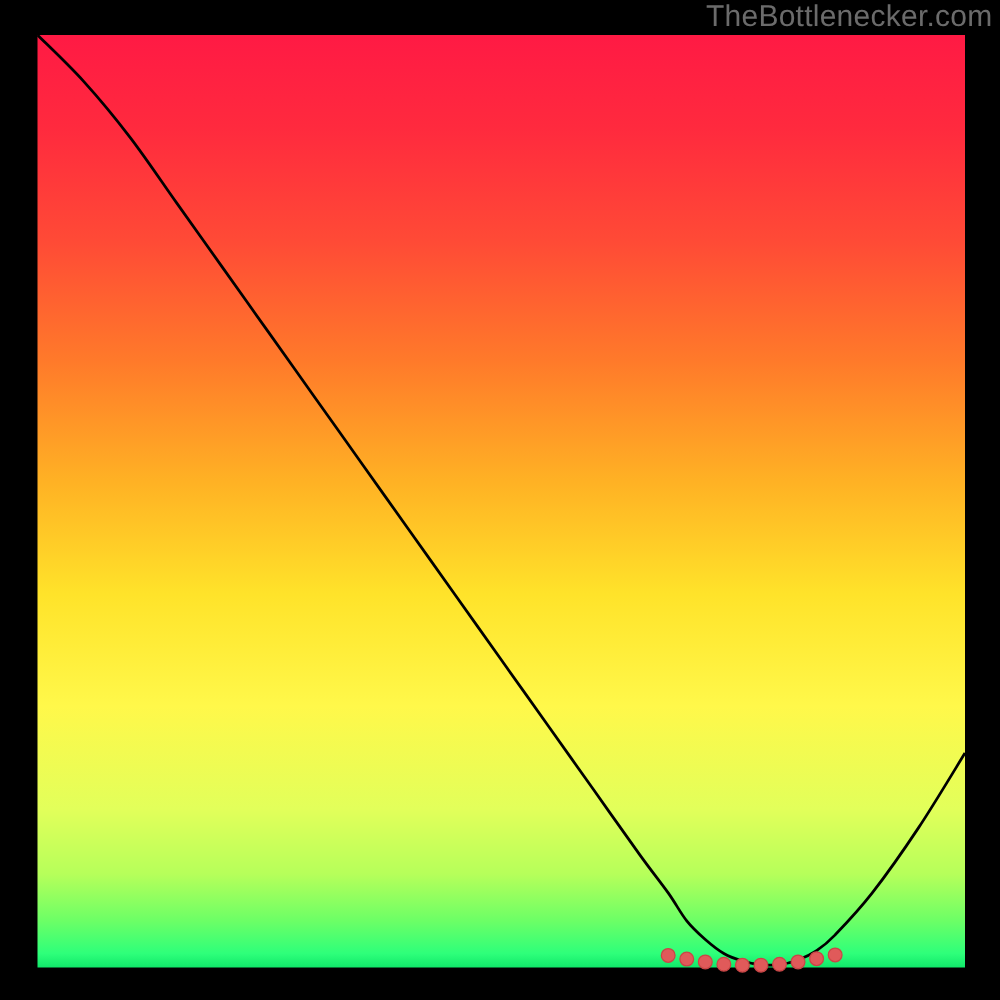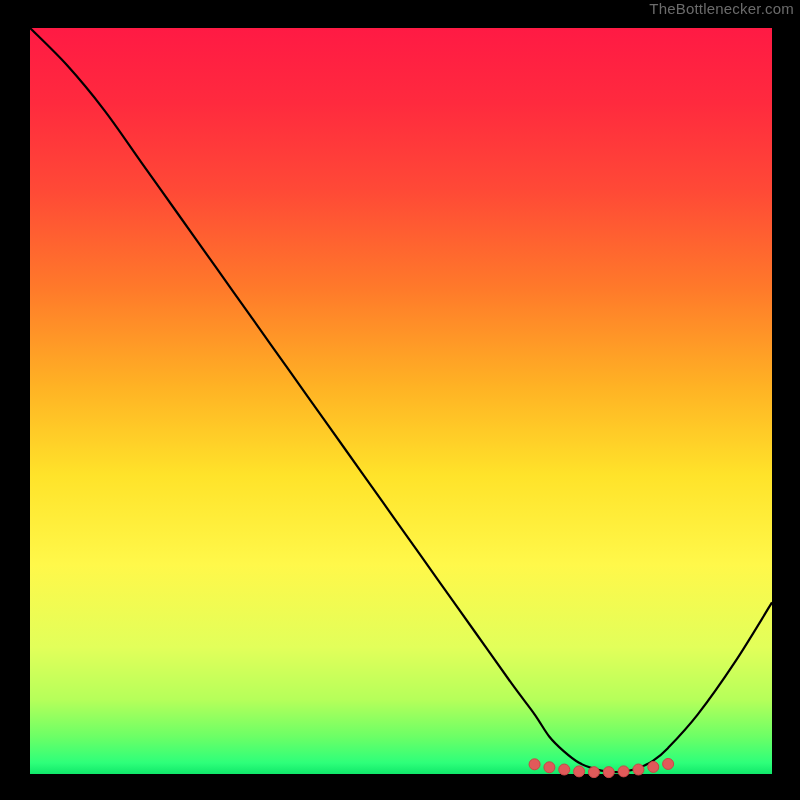--- a/index.html
+++ b/index.html
@@ -14,21 +14,21 @@
   .wrap {
     position: relative;
     width: 800px;
     height: 800px;
   }
   .attribution {
     position: absolute;
     top: 0;
     right: 6px;
     color: #6b6b6b;
-    font-size: 15px;
+    font-size: 24px;
     font-weight: 400;
     letter-spacing: 0.2px;
   }
   svg {
     position: absolute;
     top: 0;
     left: 0;
   }
 </style>
 </head>

